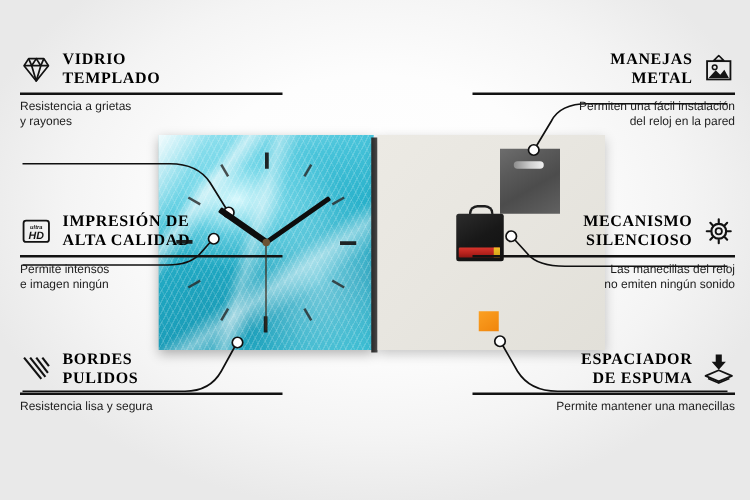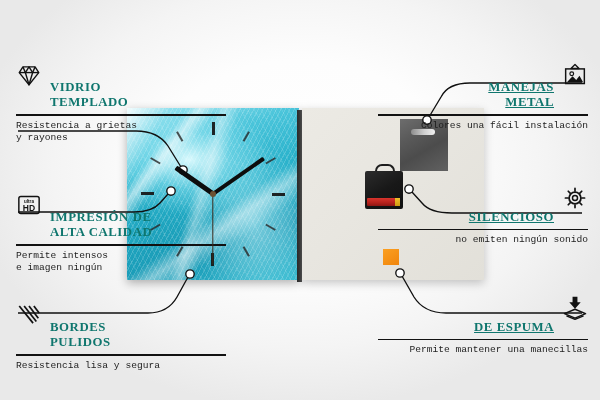--- a/index.html
+++ b/index.html
@@ -165,46 +165,46 @@
   .feature .head {
     display: flex;
     align-items: center;
     gap: 8px;
   }
   .feature .titles {
     font-family: "Liberation Serif", serif;
     font-size: 12.8px;
     font-weight: bold;
     letter-spacing: .55px;
-    color: #0f766e;
+    color: #000000;
     line-height: 1.18;
     text-transform: uppercase;
-    margin-top: 40px;
   }
   .feature .rule {
     height: 1.4px;
     background: #121212;
     margin: 4px 0 4px 0;
   }
   .feature .desc {
-    font-family: Liberation Mono, monospace;
+    font-family: Liberation Sans, sans-serif;
     font-size: 9.6px;
     color: #1d1d1d;
     line-height: 1.32;
   }
   .feature.left { text-align: left; }
   .feature.left .head { flex-direction: row; justify-content: flex-start; }
   .feature.right { text-align: right; }
   .feature.right .head { flex-direction: row; justify-content: flex-end; }
-  .feature.right .titles { text-align: right; text-decoration: underline; }
+  .feature.right .titles { text-align: right; }
 
   .ficon {
     width: 26px; height: 26px;
     flex: 0 0 26px;
     display: block;
+    font-style: italic;
   }
   .ficon svg { display: block; width: 26px; height: 26px; }
 
   
   #f-vidrio      { left: 16px;  top: 40px;  }
   #f-impresion   { left: 16px;  top: 170px; }
   #f-bordes      { left: 16px;  top: 280px; }
   #f-manejas     { right: 12px; top: 40px;  }
   #f-mecanismo   { right: 12px; top: 170px; }
   #f-espaciador  { right: 12px; top: 280px; }
@@ -368,49 +368,53 @@
         <svg viewBox="0 0 32 32">
           <path d="M16 3 L11 8 L21 8 Z" fill="none" stroke="#121212" stroke-width="1.6" stroke-linejoin="round"></path>
           <rect x="4.5" y="8.5" width="23" height="18" fill="none" stroke="#121212" stroke-width="1.8"></rect>
           <circle cx="12" cy="14.5" r="2.3" fill="none" stroke="#121212" stroke-width="1.5"></circle>
           <path d="M6 25 L13 17.5 L17.5 22 L21.5 17 L26 25 Z" fill="#121212"></path>
         </svg>
       </span>
     </div>
     <div class="rule"></div>
     <div class="desc">
-      <div>Colores una fácil instalación</div>
+      <div>Permiten una fácil instalación</div>
+      <div>del reloj en la pared</div>
     </div>
   </div>
 
   <div class="feature right" id="f-mecanismo">
     <div class="head">
       <div class="titles">
+        <div>MECANISMO</div>
         <div>SILENCIOSO</div>
       </div>
       <span class="ficon">
         <svg viewBox="0 0 32 32">
           <g fill="none" stroke="#121212" stroke-width="2.1" stroke-linecap="round">
             <path d="M16 4.2 v3.2 M16 24.6 v3.2 M4.2 16 h3.2 M24.6 16 h3.2
                      M7.7 7.7 l2.3 2.3 M22 22 l2.3 2.3 M24.3 7.7 l-2.3 2.3 M10 22 l-2.3 2.3"></path>
           </g>
           <circle cx="16" cy="16" r="7.3" fill="none" stroke="#121212" stroke-width="2.2"></circle>
           <circle cx="16" cy="16" r="3.1" fill="none" stroke="#121212" stroke-width="1.8"></circle>
         </svg>
       </span>
     </div>
     <div class="rule"></div>
     <div class="desc">
+      <div>Las manecillas del reloj</div>
       <div>no emiten ningún sonido</div>
     </div>
   </div>
 
   <div class="feature right" id="f-espaciador">
     <div class="head">
       <div class="titles">
+        <div>ESPACIADOR</div>
         <div>DE ESPUMA</div>
       </div>
       <span class="ficon">
         <svg viewBox="0 0 32 32">
           <path d="M13 2 h6 v7 h4 l-7 8 l-7 -8 h4 Z" fill="#121212"></path>
           <path d="M16 17.5 L29 23 L16 28.5 L3 23 Z" fill="none" stroke="#121212" stroke-width="1.8" stroke-linejoin="round"></path>
           <path d="M5.5 25.6 L16 30 L26.5 25.6" fill="none" stroke="#121212" stroke-width="1.8" stroke-linejoin="round"></path>
         </svg>
       </span>
     </div>

